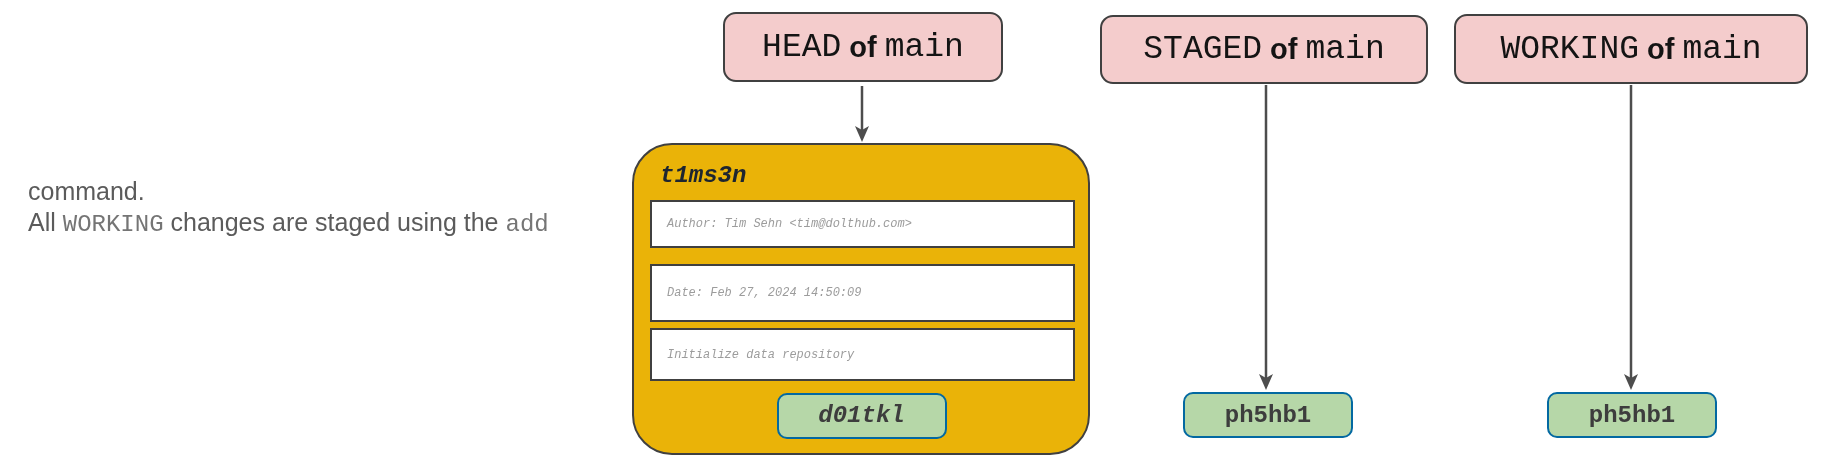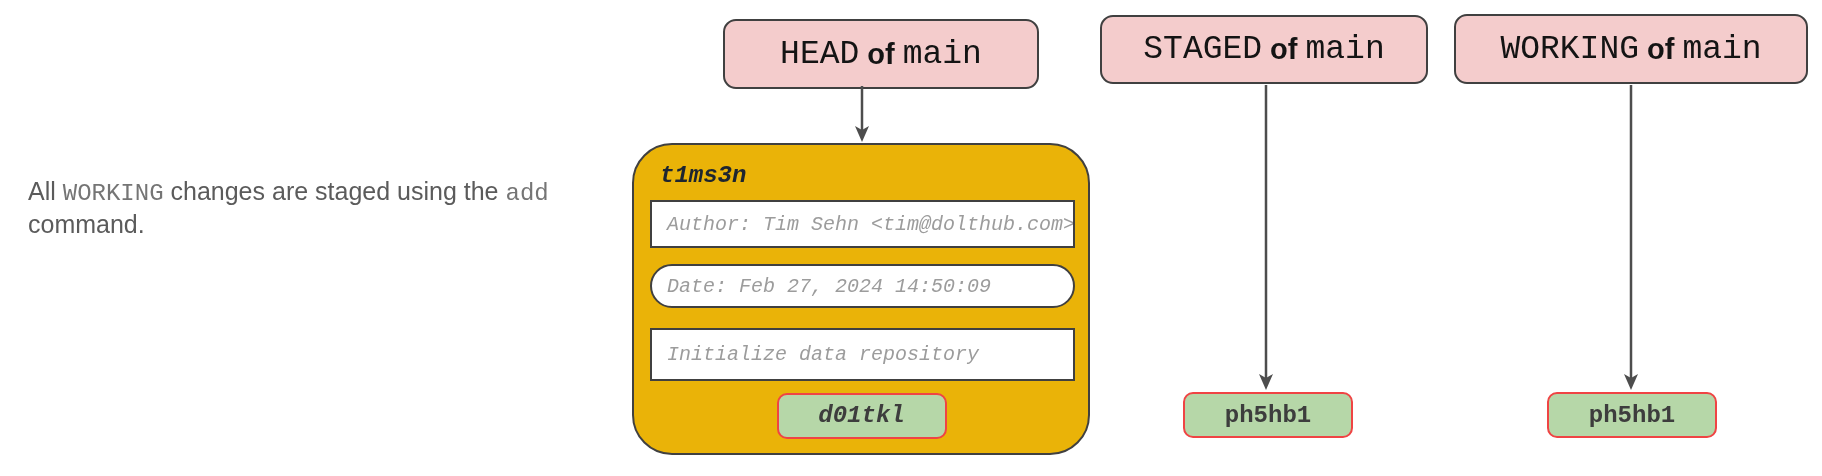--- a/index.html
+++ b/index.html
@@ -51,58 +51,58 @@
     font-weight:bold; font-size:24px; color:#1d2530;
   }
   .commit-field {
     position:absolute; left:16px; width:425px;
     background:#ffffff;
     border:2px solid #404040;
     box-sizing:border-box;
     display:flex; align-items:center;
     padding-left:15px;
     font-family:"Liberation Mono","DejaVu Sans Mono",monospace;
-    font-size:20px; color:#9c9c9c;
+    font-size:12px; color:#9c9c9c;
     white-space:nowrap; overflow:hidden;
   }
   .field-author  { top:55px;  height:48px; }
-  .field-date    { top:119px; height:44px;border-radius:23px; }
+  .field-date    { top:119px; height:58px; }
   .field-message { top:183px; height:53px; }
 
   
   .hash-pill {
     position:absolute; width:170px; height:46px;
     background:#b6d7a8;
-    border:2px solid #ef4444;
+    border:2px solid #0369a1;
     border-radius:10px;
     display:flex; align-items:center; justify-content:center;
     box-sizing:border-box;
     font-family:"Liberation Mono","DejaVu Sans Mono",monospace;
     font-weight:bold; font-size:24px; color:#3d3d3d;
   }
 
   
   .arrow-overlay {
     position:absolute; left:0; top:0; width:1822px; height:476px;
     pointer-events:none;
   }
 </style>
 </head>
 <body>
 
 <div class="canvas">
 
   <div class="description">
       <div class="para">
+        <div class="line"><span class="seg-text">command.</span></div>
         <div class="line"><span class="seg-text">All </span><span class="seg-code">WORKING</span><span class="seg-text"> changes are staged using the </span><span class="seg-code">add</span></div>
-        <div class="line"><span class="seg-text">command.</span></div>
       </div>
     </div>
 
-  <div class="ref-box" style="left:723px; top:19px; width:316px; height:70px;">
+  <div class="ref-box" style="left:723px; top:12px; width:280px; height:70px;">
     <span class="ref-mono">HEAD</span>
       <span class="ref-of">of</span>
       <span class="ref-mono">main</span>
   </div>
 
   <div class="ref-box" style="left:1100px; top:15px; width:328px; height:69px;">
     <span class="ref-mono">STAGED</span>
       <span class="ref-of">of</span>
       <span class="ref-mono">main</span>
   </div>

